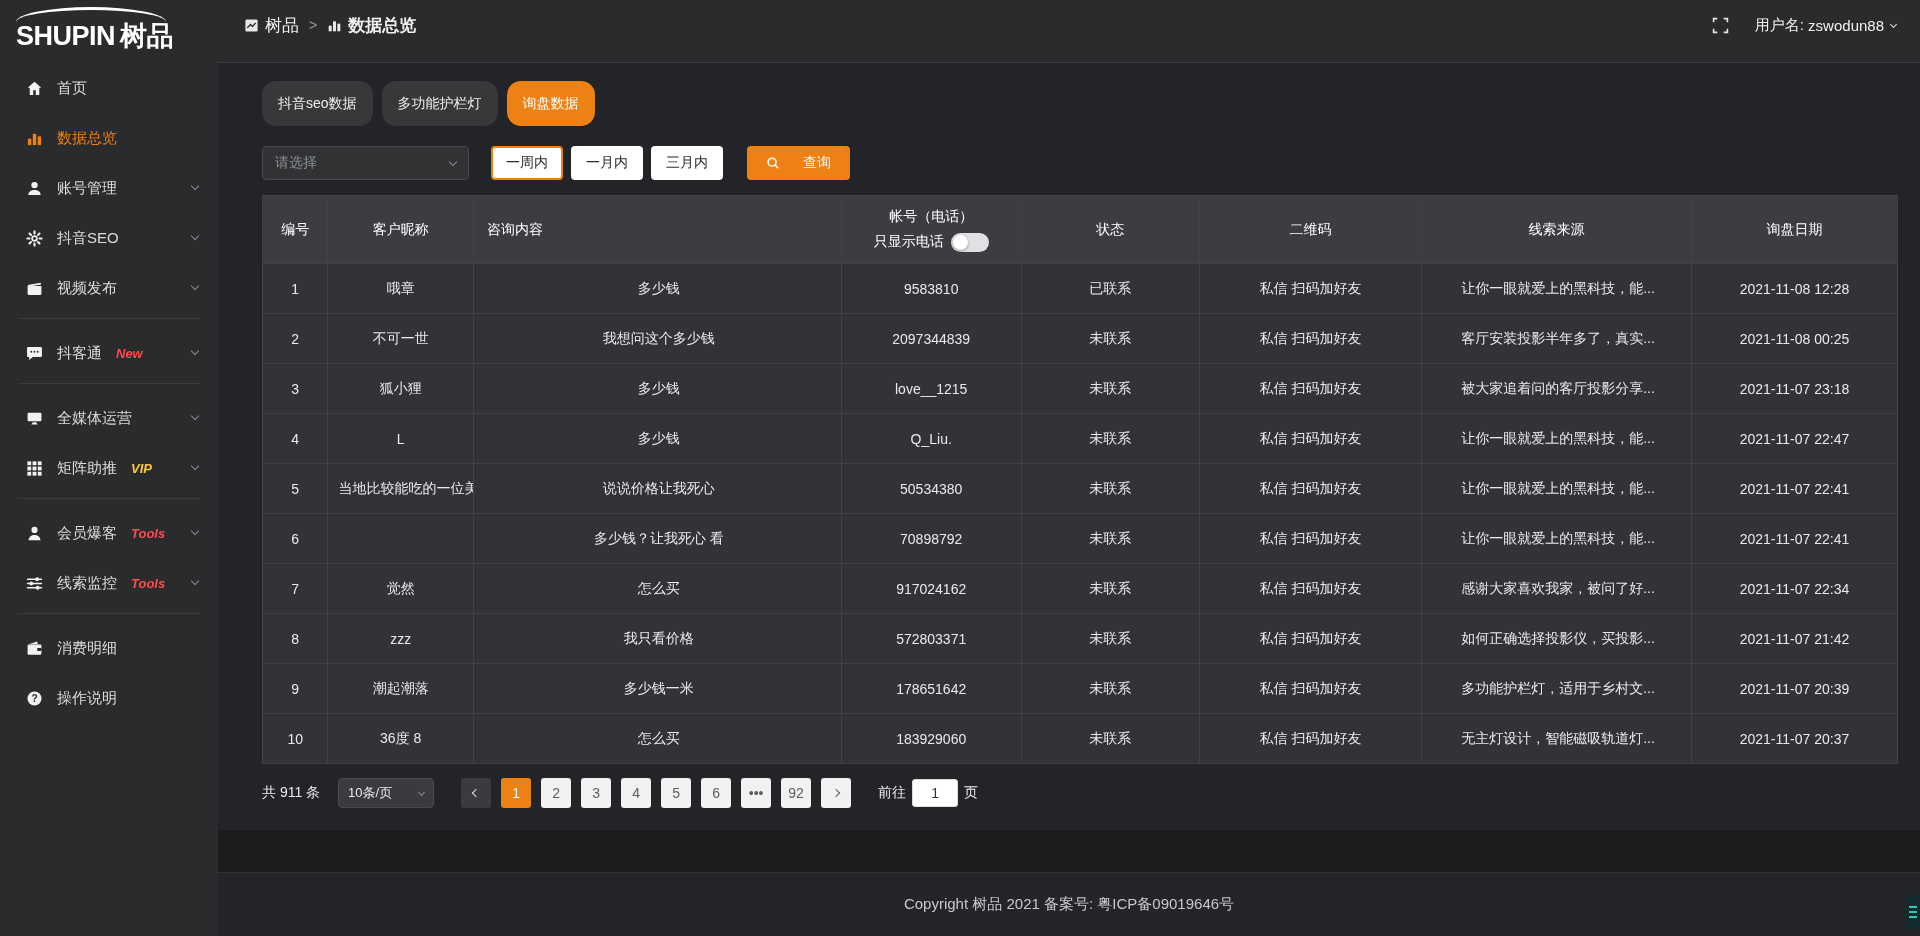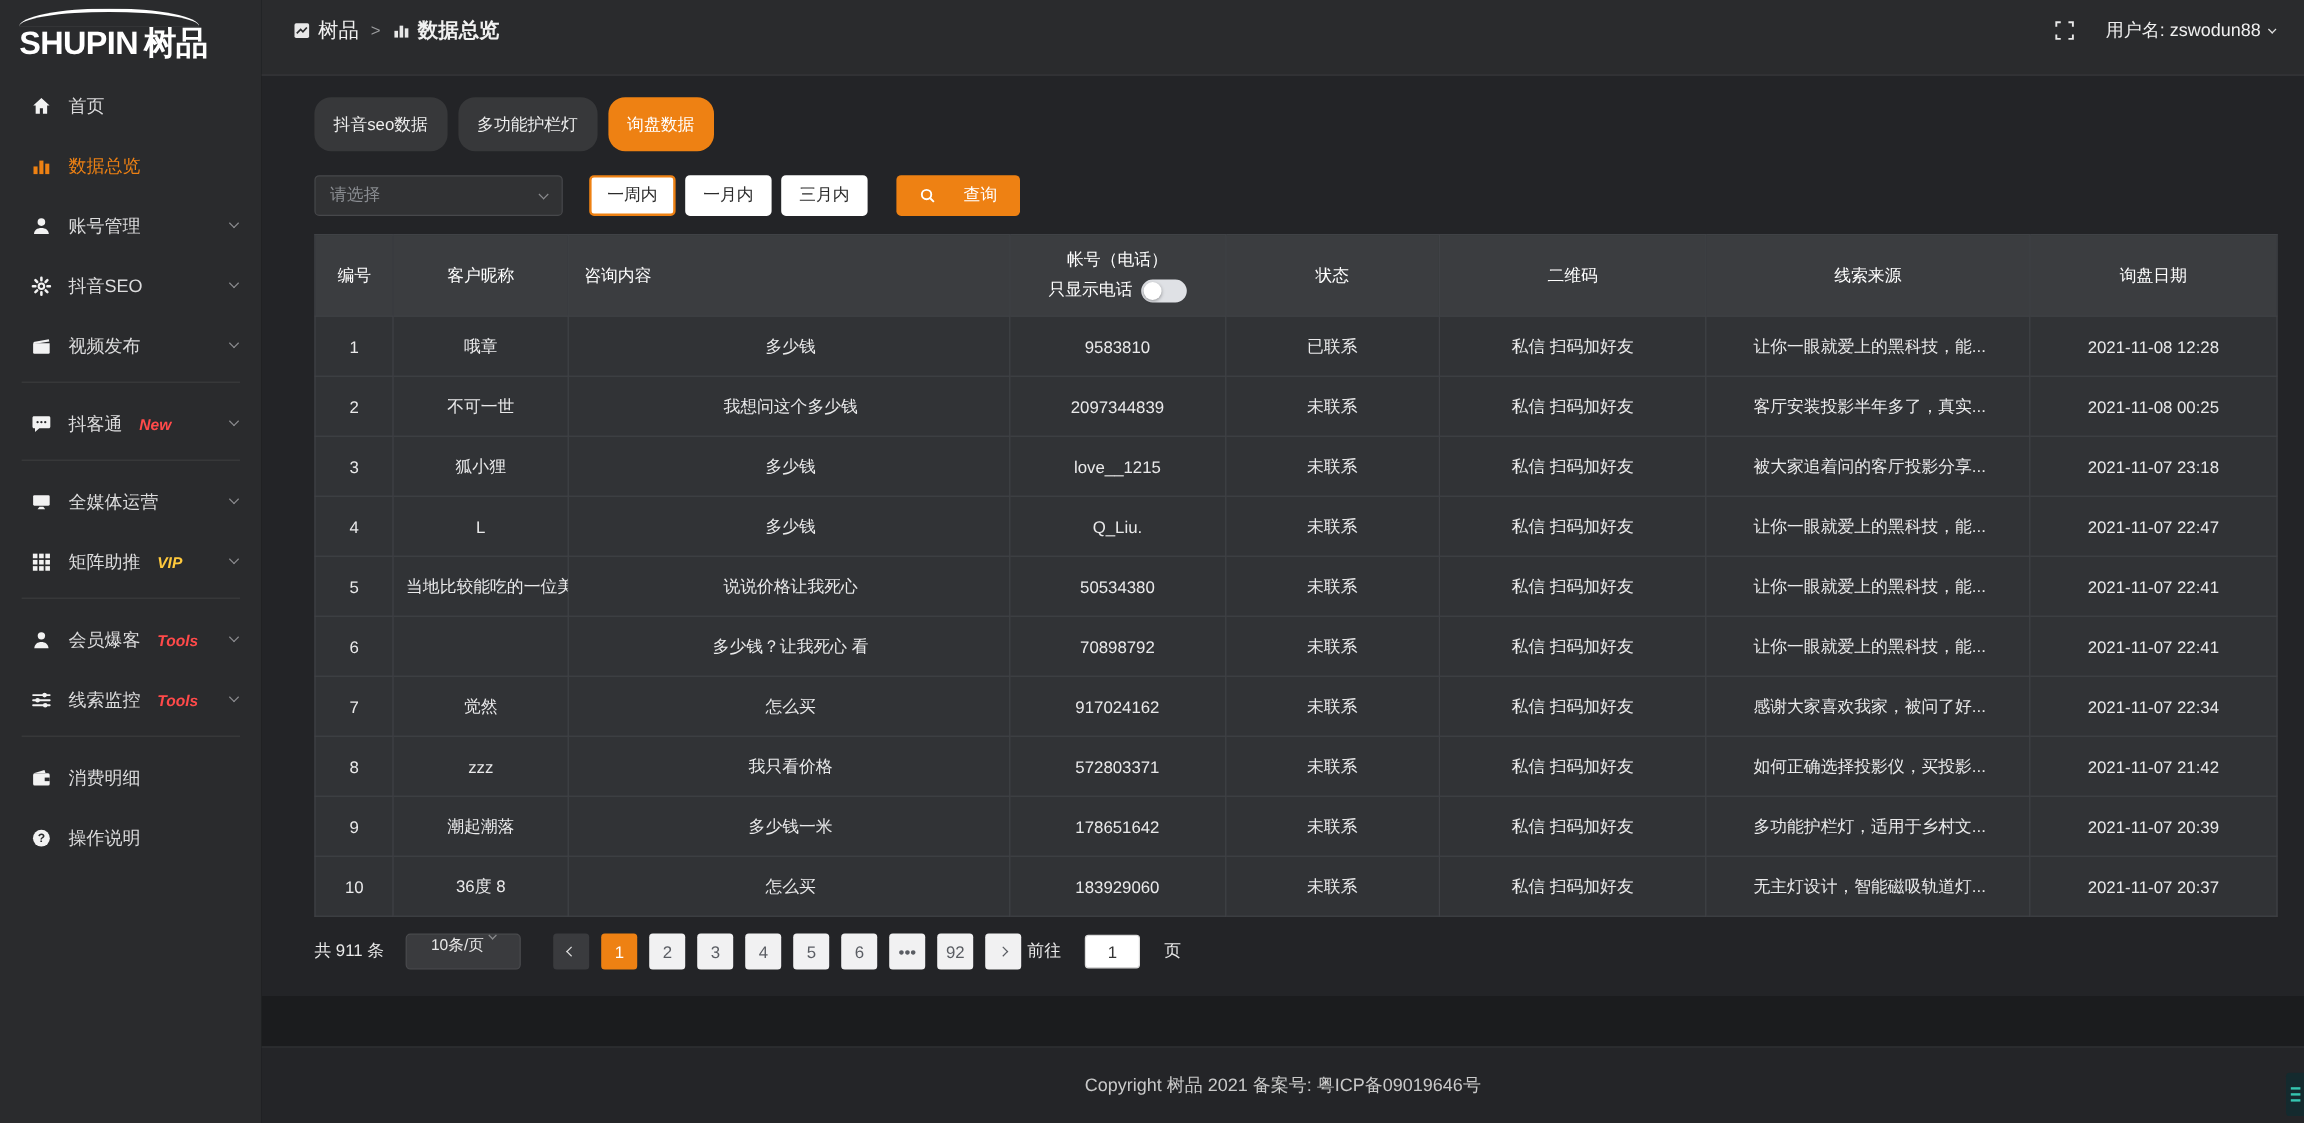--- a/index.html
+++ b/index.html
@@ -82,32 +82,32 @@
   .c-orange{color:var(--orange)}
   .toggle-row{display:flex;align-items:center;justify-content:center;gap:7px;margin-top:7px}
   .toggle{width:38px;height:19px;background:#dfe1e5;border-radius:10px;position:relative;cursor:pointer;flex:0 0 38px}
   .toggle::after{content:"";position:absolute;left:2px;top:2px;width:15px;height:15px;border-radius:50%;
                  background:#fff;box-shadow:0 1px 3px rgba(0,0,0,.35)}
 
   
   .pagination{margin-top:14px;display:flex;align-items:center;font-size:14px;color:#eaeaea}
   .pg-total{margin-right:18px}
   .pg-size{width:96px;height:30px;background:#3a3b3e;border:1px solid #4a4b4e;border-radius:4px;
-           display:flex;align-items:flex-start;justify-content:space-between;padding:0 20px;
+           display:flex;align-items:center;justify-content:space-between;padding:0 9px;
            font-size:13px;color:#e8e8e8;cursor:pointer;margin-right:22px}
   .pg-size .chev{width:5px;height:5px;margin-top:-2px}
   .pg-btn{min-width:30px;height:30px;border:none;border-radius:3px;display:inline-flex;align-items:center;
           justify-content:center;font-size:14px;margin:0 5px;cursor:pointer;padding:0 6px;
           font-family:inherit}
   .pg-prev{background:#3a3b3e;color:#ddd}
   .pg-page,.pg-next{background:#f1f1f2;color:#5a5d63}
   .pg-page.active{background:var(--accent);color:#fff}
   .pg-btn .chev{width:6px;height:6px;border-color:currentColor}
   .chev-left{transform:rotate(135deg)} .chev-right{transform:rotate(-45deg)}
-  .pg-jump{display:flex;align-items:center;gap:20px}
+  .pg-jump{margin-left:22px;display:flex;align-items:center;gap:6px}
   .pg-jump input{width:46px;height:28px;background:#fff;border:1px solid #dcdcdc;border-radius:3px;
                  text-align:center;color:#333;font-size:14px;font-family:inherit}
 
   .spacer{flex:1}
   .footer{height:64px;flex:0 0 64px;background:#242528;border-top:1px solid #313235;
           display:flex;align-items:center;justify-content:center;font-size:15px;color:#c9c9c9}
 
   
   .float-widget{position:absolute;right:0;bottom:6px;width:15px;height:36px;background:#142a2e;
                 border-radius:3px 0 0 3px;display:flex;flex-direction:column;justify-content:center;

